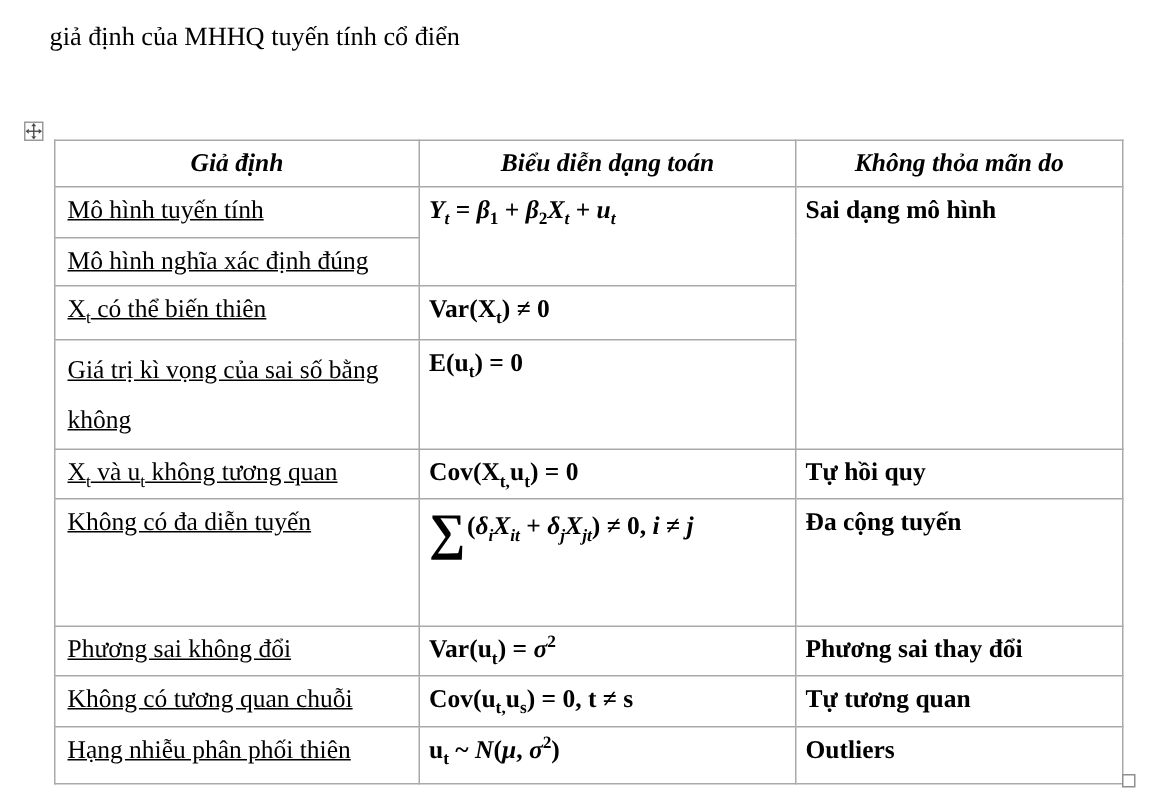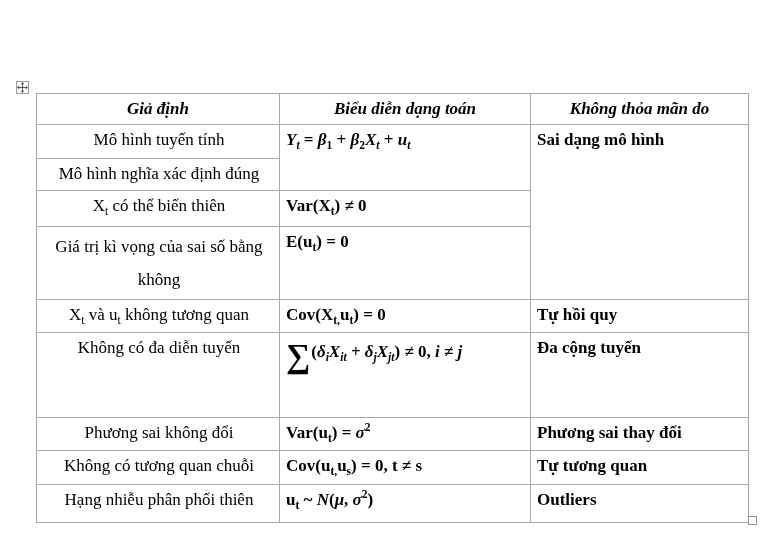--- a/index.html
+++ b/index.html
@@ -34,34 +34,35 @@
     border: 1px solid #a9a9a9;
     font-size: 17px; line-height: 24px;
     padding: 3px 6px; vertical-align: top;
     overflow: hidden;
   }
   .doc th {
     font-weight: bold; text-align: center; vertical-align: middle;
     padding: 2px 4px;
     font-style: italic;
   }
-  .doc td.c1 { text-align: center; padding-left: 8px; }
+  .doc td.c1 { text-align: left; padding-left: 8px; text-decoration: underline; }
   .doc td.c2, .doc td.c3 { text-align: left; font-weight: bold; }
   .doc td.twoline { line-height: 33px; }
   sub { font-size: 0.68em; line-height: 0; }
   sup { font-size: 0.68em; line-height: 0; }
   .bigsum {
     font-size: 34px; line-height: 40px; vertical-align: -10px;
     margin-right: 1px; font-style: normal;
   }
 </style>
 </head>
 <body>
 
 <div class="intro">
+  <div class="l2">giả định của MHHQ tuyến tính cổ điển</div>
 </div>
 
 <div class="move-handle">
   <span style="display:flex">
     <svg width="11" height="11" viewBox="0 0 16 16">
       <g fill="#4a4a4a">
         <rect x="7.35" y="3" width="1.3" height="10"></rect>
         <rect x="3" y="7.35" width="10" height="1.3"></rect>
         <path d="M8 0 L5.6 3.2 H10.4 Z"></path>
         <path d="M8 16 L5.6 12.8 H10.4 Z"></path>

